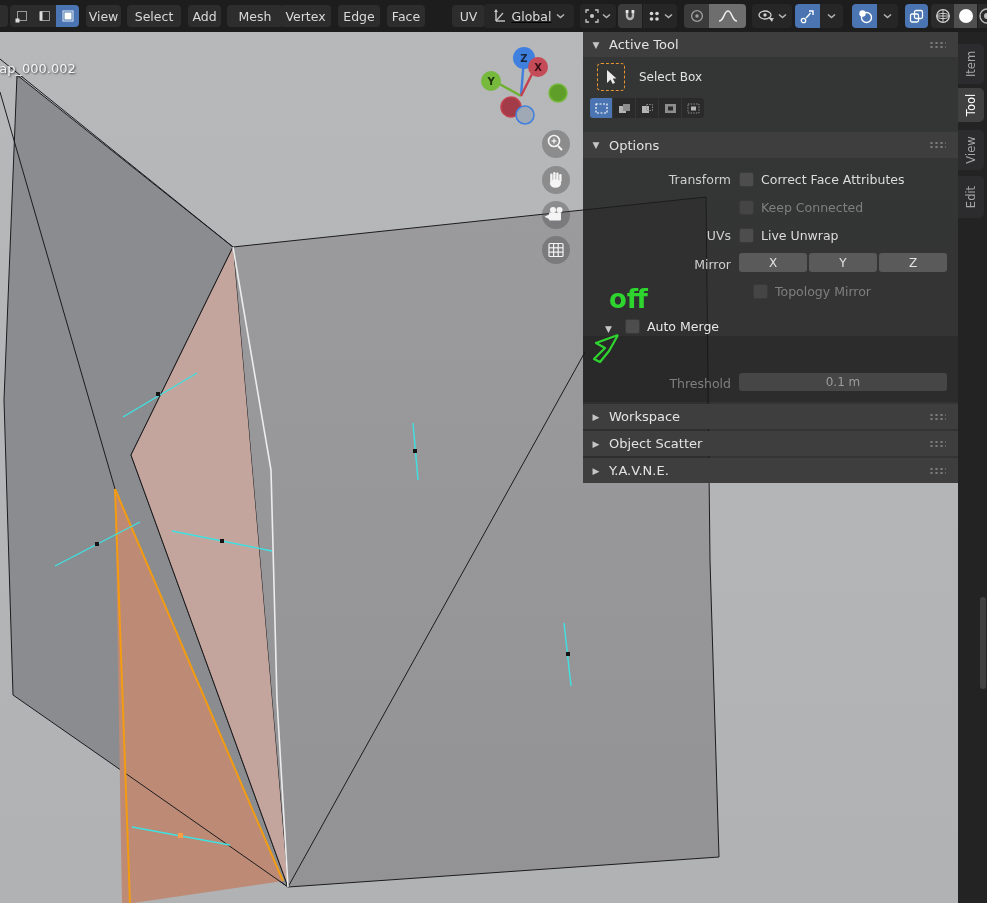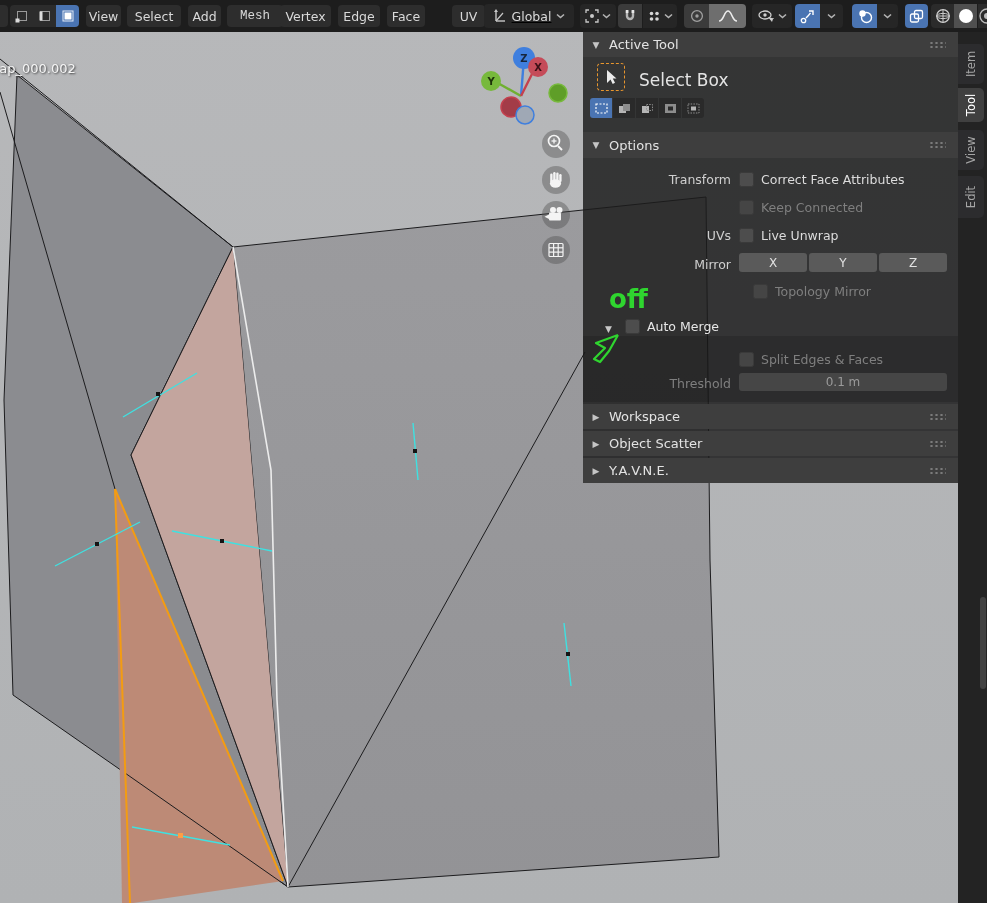--- a/index.html
+++ b/index.html
@@ -196,21 +196,21 @@
         <svg width="14" height="14">
           <rect x="2" y="2" width="10" height="10" fill="none" stroke="#dfe8f5"></rect>
           <rect x="3.5" y="3.5" width="7" height="7" fill="#ffffff"></rect>
         </svg>
       </span>
     </div>
 
     <div class="hbtn" style="left:86px;width:35px;">View</div>
     <div class="hbtn" style="left:127px;width:54px;">Select</div>
     <div class="hbtn" style="left:188px;width:33px;">Add</div>
-    <div class="hbtn" style="left:227px;width:56px;font-family:Liberation Mono, monospace;">Mesh</div>
+    <div class="hbtn" style="left:227px;width:56px;">Mesh</div>
     <div class="hbtn" style="left:280px;width:51px;">Vertex</div>
     <div class="hbtn" style="left:338px;width:42px;">Edge</div>
     <div class="hbtn" style="left:387px;width:38px;">Face</div>
     <div class="hbtn" style="left:432px;width:33px;margin-left:20px;">UV</div>
 
     <div class="icon-btn" style="left:484px;width:90px;border-radius:4px;gap:5px;">
       <svg width="14" height="14">
         <line x1="3" y1="12" x2="3" y2="2" stroke="#c8c8c8" stroke-width="1.4"></line>
         <line x1="3" y1="12" x2="12" y2="12" stroke="#c8c8c8" stroke-width="1.4"></line>
         <line x1="3" y1="12" x2="10" y2="4" stroke="#c8c8c8" stroke-width="1.2"></line>
@@ -338,21 +338,21 @@
       <span class="tri">▼</span>
       <span>Active Tool</span>
       <span class="grips"></span>
     </div>
 
     <div style="position:absolute;left:14px;top:31px;width:28px;height:28px;border:1.5px dashed #e8962e;border-radius:4px;display:flex;align-items:center;justify-content:center;">
       <svg width="16" height="17">
         <polygon points="4,1 4,14 7.5,10.5 9.7,15 12,13.8 9.8,9.5 13.5,9.5" fill="#ececec"></polygon>
       </svg>
     </div>
-    <div style="position:absolute;left:56px;top:38px;font-size:17px;color:#e3e3e3;text-align:right;">Select Box</div>
+    <div style="position:absolute;left:56px;top:38px;font-size:12px;color:#e3e3e3;text-align:right;">Select Box</div>
 
     <div style="position:absolute;left:7px;top:66px;display:flex;gap:1px;">
       <span style="width:22px;height:20px;background:#4a74b2;border-radius:3px 0 0 3px;display:flex;align-items:center;justify-content:center;">
         <svg width="13" height="11">
             <rect x="1" y="1" width="11" height="9" fill="none" stroke="#fff" stroke-width="1.2" stroke-dasharray="2,1.5"></rect>
           </svg>
       </span>
       <span style="width:22px;height:20px;background:#2a2a2a;display:flex;align-items:center;justify-content:center;">
         <svg width="13" height="11">
             <rect x="1" y="3" width="7" height="7" fill="#b5b5b5"></rect>
@@ -423,27 +423,20 @@
         <span class="clabel">Topology Mirror</span>
         </div>
     </div>
 
     <div class="opt-row" style="top:285px;">
       <span style="width:14px;margin-left:18px;font-size:9px;color:#c8c8c8;">▼</span>
       <span class="chk" style="margin-left:6px;"></span>
       <span class="clabel" style="color:#e6e6e6;">Auto Merge</span>
     </div>
 
-    <div class="opt-row grayed" style="top:318px;">
-      <div class="rlabel"></div>
-      <div class="ctrl">
-          <span class="chk"></span>
-        <span class="clabel">Split Edges &amp; Faces</span>
-        </div>
-    </div>
     <div class="opt-row grayed" style="top:340px;height:19px;">
       <div class="rlabel">Threshold</div>
       <div class="slider">
         <span>0.1 m</span>
       </div>
     </div>
 
     <div class="phead" style="top:372px;">
       <span class="tri">▶</span>
       <span>Workspace</span>

